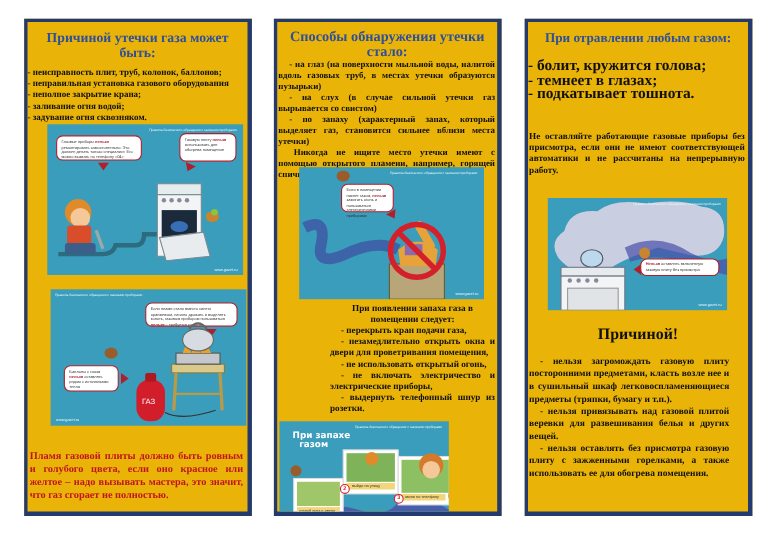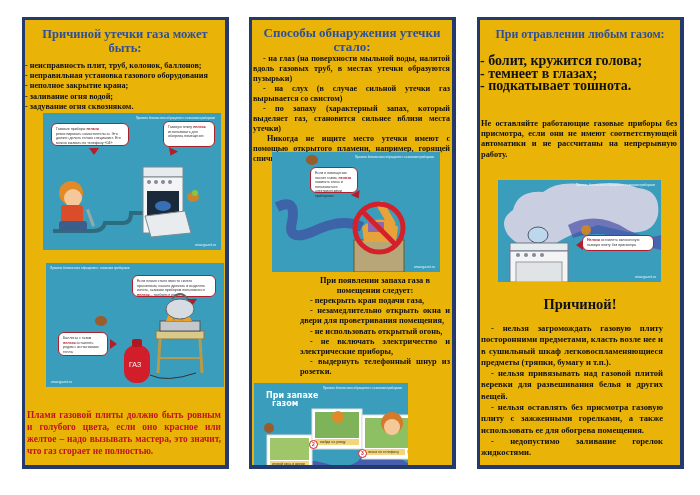--- a/index.html
+++ b/index.html
@@ -281,15 +281,14 @@
       <span>оставлять включенную газовую плиту без присмотра</span>
     </div>
     <div class="site">www.gazet.ru</div>
   </div>
 
   <div class="forbid-title" style="position:absolute; left:0; right:0; top:276px;">Причиной!</div>
   <div class="forbid" style="position:absolute; left:1px; right:17px; top:303px;">
     <div class="indent">- нельзя загромождать газовую плиту посторонними предметами, класть возле нее и в сушильный шкаф легковоспламеняющиеся предметы (тряпки, бумагу и т.п.).</div>
     <div class="indent">- нельзя привязывать над газовой плитой веревки для развешивания белья и других вещей.</div>
     <div class="indent">- нельзя оставлять без присмотра газовую плиту с зажженными горелками, а также использовать ее для обогрева помещения.</div>
-    <div class="indent">- недопустимо заливание горелок жидкостями.</div>
   </div>
 </div>
 
 </body></html>

